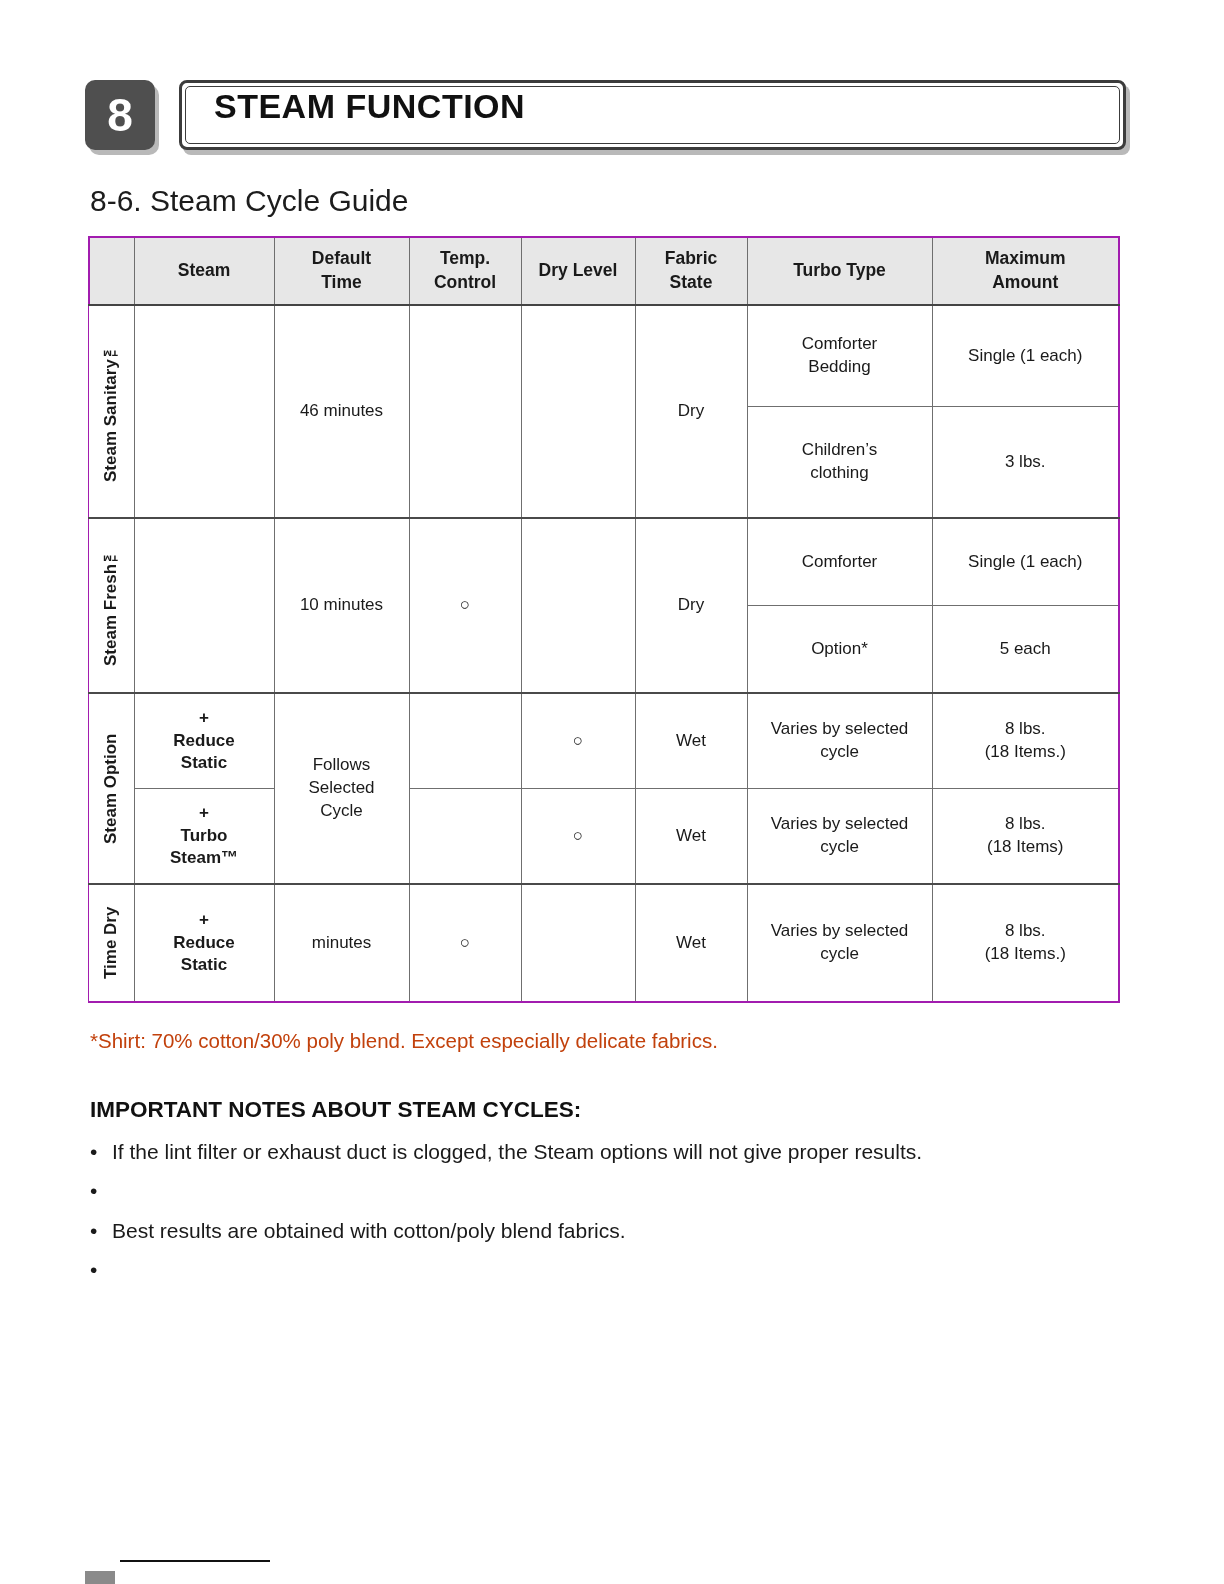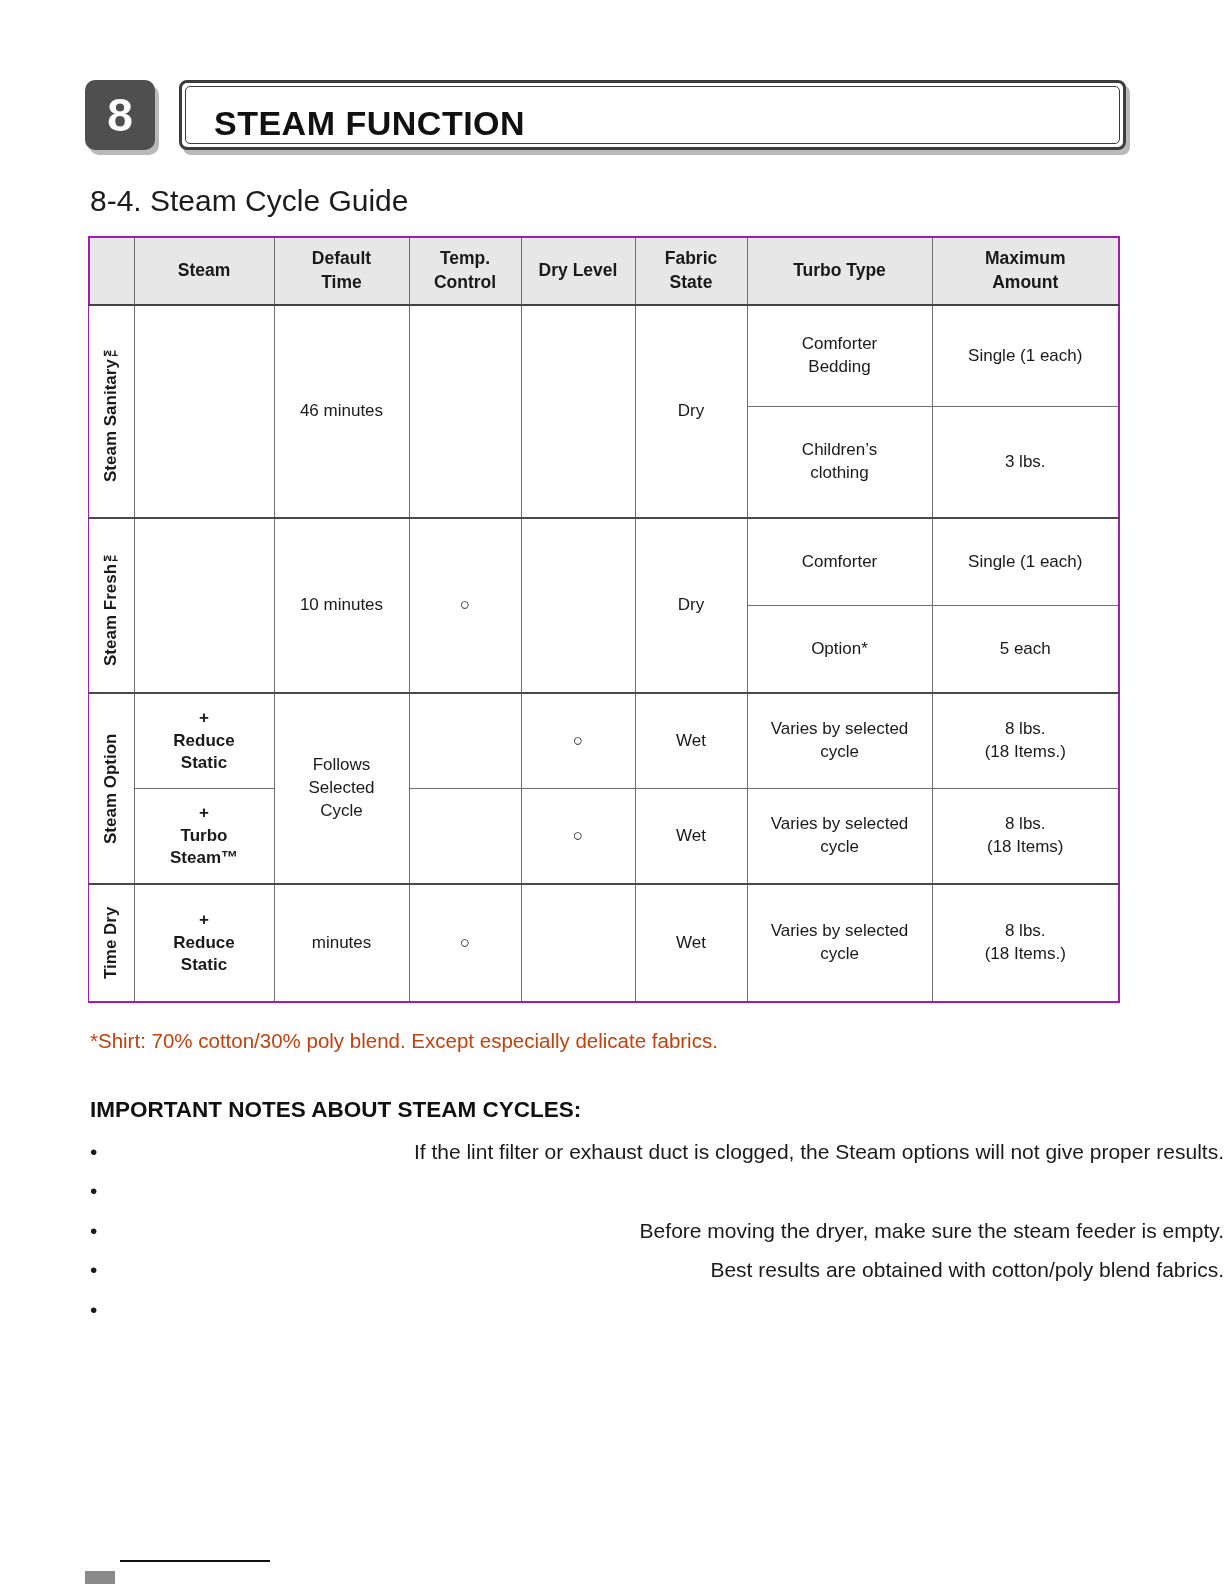--- a/index.html
+++ b/index.html
@@ -44,21 +44,21 @@
     border-radius: 8px;
     box-shadow: 4px 5px 0 #b9b9b9;
     padding: 3px;
     background: #ffffff;
   }
   .chapter-title-inner {
     border: 1px solid #3c3c3c;
     border-radius: 5px;
     height: 100%;
     display: flex;
-    align-items: flex-end;
+    align-items: flex-start;
     padding-left: 28px;
     box-sizing: border-box;
   }
   .chapter-title-inner h1 {
     margin: 0;
     font-size: 34px;
     letter-spacing: 0.5px;
     font-weight: bold;
     color: #111111;
   }
@@ -135,21 +135,20 @@
     list-style: none;
     margin: 14px 0 0 90px;
     padding: 0;
     font-size: 21px;
     color: #1a1a1a;
   }
   ul.notes li {
     display: flex;
     margin-bottom: 9px;
     line-height: 1.45;
-    justify-content: space-between;
   }
   ul.notes li .bullet {
     flex: 0 0 22px;
   }
   ul.notes li .bullet::before { content: "•"; }
   ul.notes li .note-text {
     white-space: pre-line;
   }
 
   
@@ -179,21 +178,21 @@
     <div class="chapter-badge">
       <span>8</span>
     </div>
     <div class="chapter-title-box">
       <div class="chapter-title-inner">
         <h1>STEAM FUNCTION</h1>
       </div>
     </div>
   </div>
 
-  <div class="section-title">8-4. Steam Cycle Guide</div>
+  <div class="section-title">8-6. Steam Cycle Guide</div>
 
   <table class="cycle">
     <colgroup>
       <col style="width:45px">
       <col style="width:140px">
       <col style="width:135px">
       <col style="width:112px">
       <col style="width:114px">
       <col style="width:112px">
       <col style="width:185px">
@@ -301,24 +300,20 @@
   <ul class="notes">
     <li>
       <span class="bullet"></span>
       <span class="note-text">If the lint filter or exhaust duct is clogged, the Steam options will not give proper results.</span>
     </li>
     <li>
       <span class="bullet"></span>
     </li>
     <li>
       <span class="bullet"></span>
-      <span class="note-text">Before moving the dryer, make sure the steam feeder is empty.</span>
-    </li>
-    <li>
-      <span class="bullet"></span>
       <span class="note-text">Best results are obtained with cotton/poly blend fabrics.</span>
     </li>
     <li>
       <span class="bullet"></span>
       <span class="note-text"></span>
     </li>
   </ul>
 
   <div class="footer-rule"></div>
   <div class="page-corner-mark"></div>

